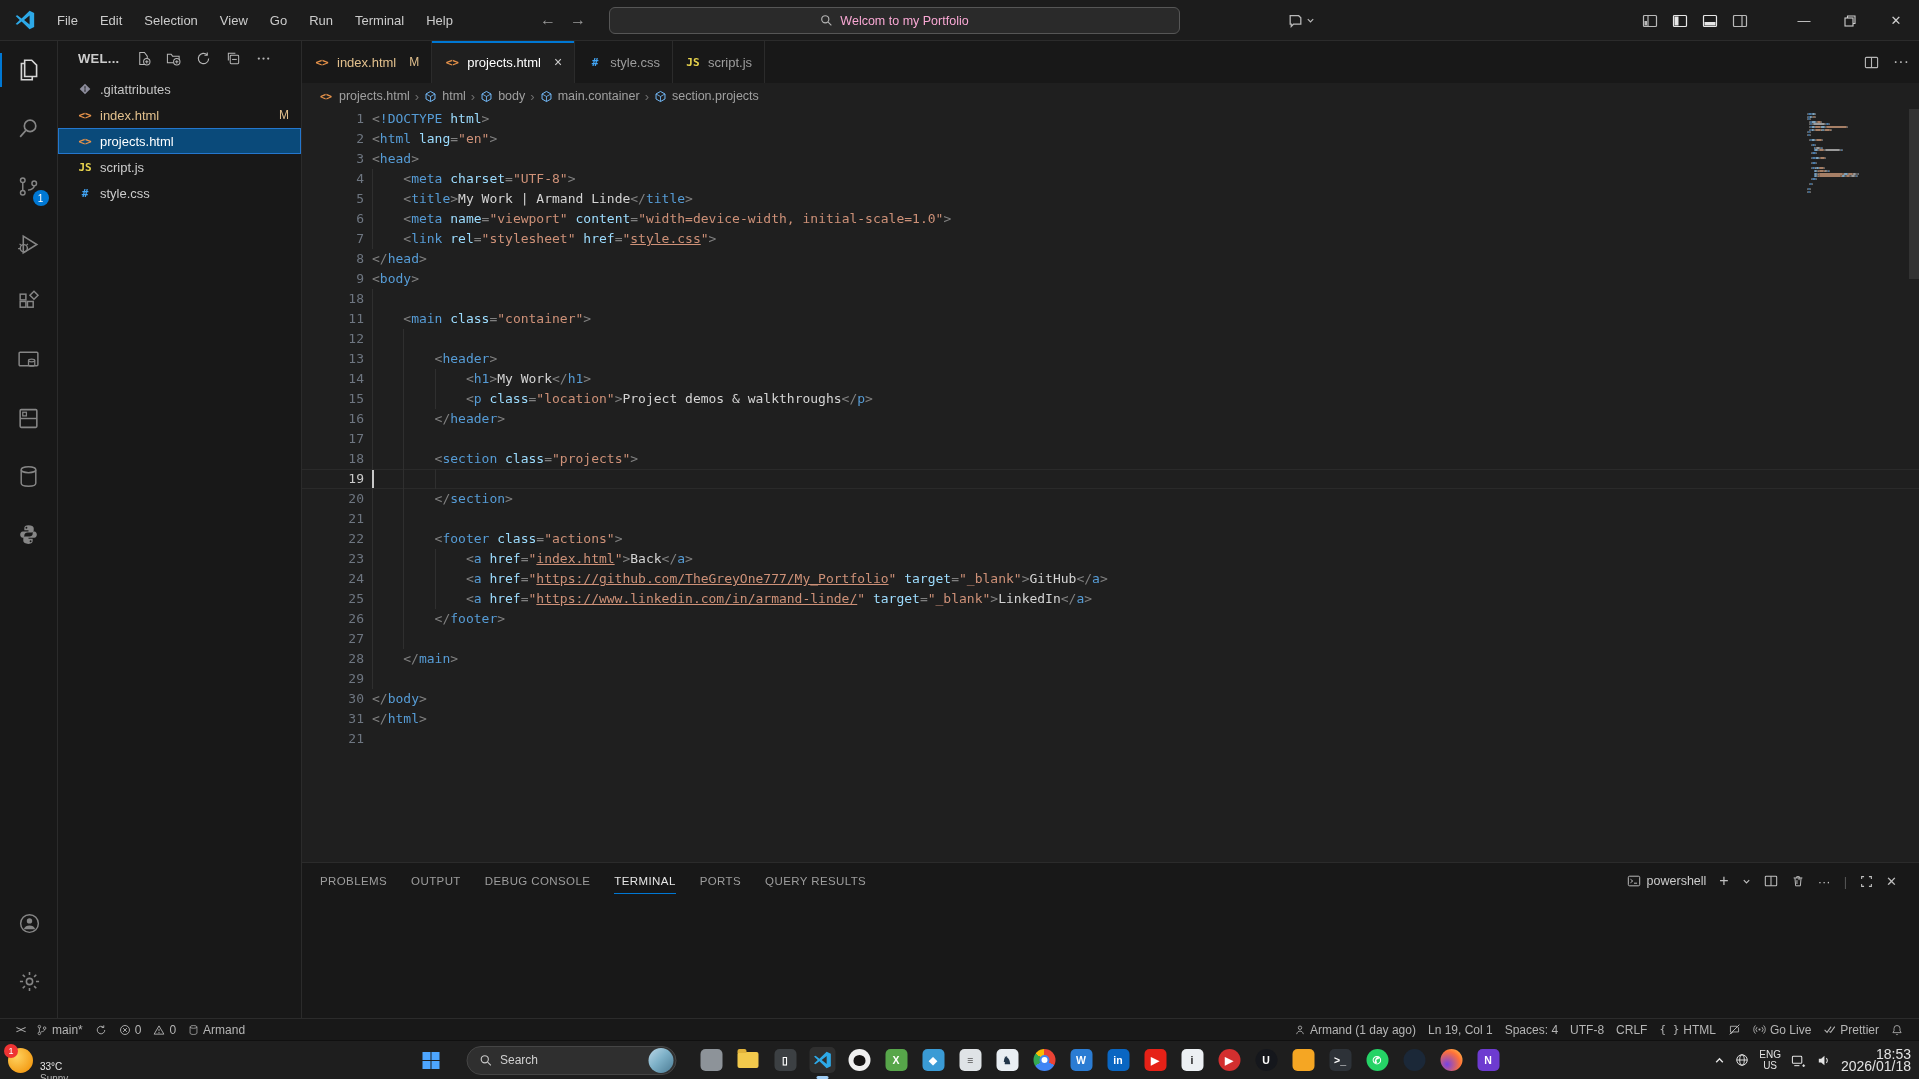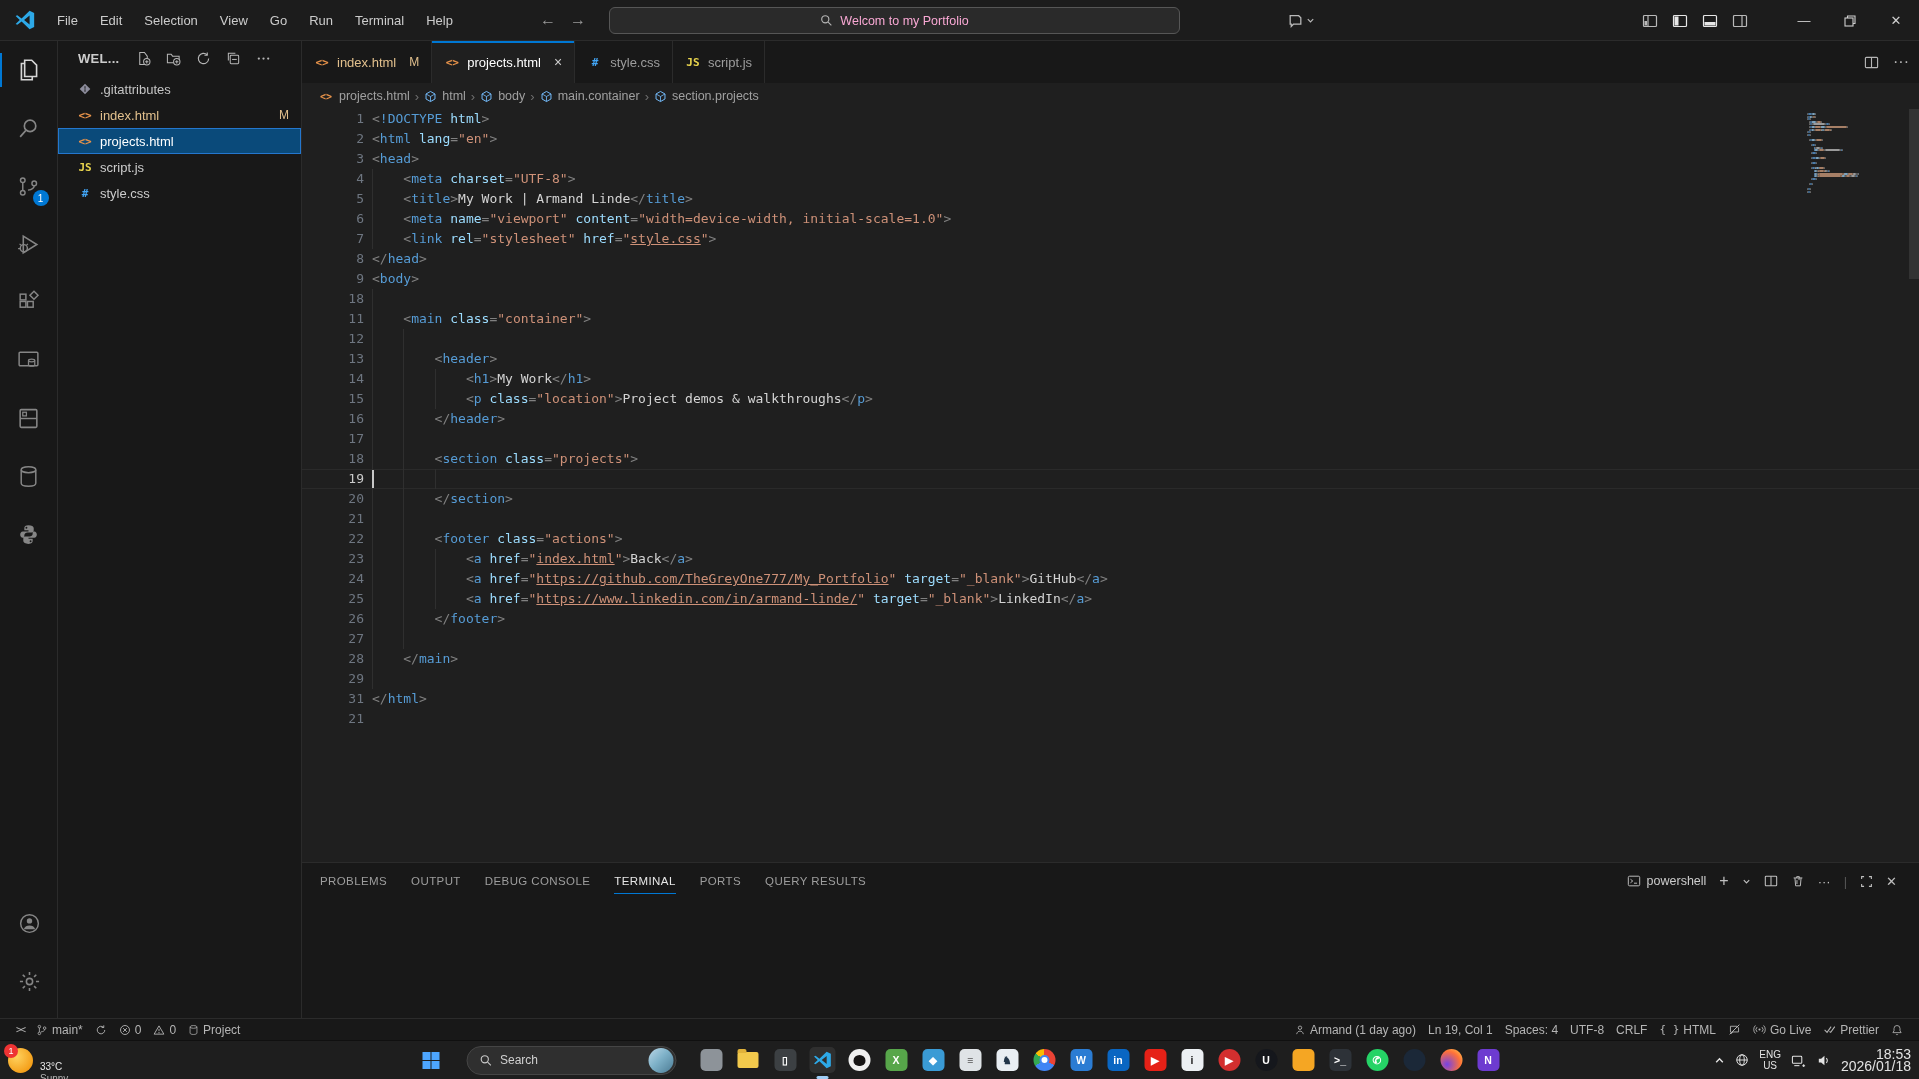--- a/index.html
+++ b/index.html
@@ -551,20 +551,24 @@
           </div>
           <div class="cl">
             <div class="ln">28</div>
             <div class="lc"><span class="ig"></span><span class="tk-p">&lt;/</span><span class="tk-t">main</span><span class="tk-p">&gt;</span></div>
           </div>
           <div class="cl">
             <div class="ln">29</div>
             <div class="lc"><span class="ig"></span></div>
           </div>
           <div class="cl">
+            <div class="ln">30</div>
+            <div class="lc"><span class="tk-p">&lt;/</span><span class="tk-t">body</span><span class="tk-p">&gt;</span></div>
+          </div>
+          <div class="cl">
             <div class="ln">31</div>
             <div class="lc"><span class="tk-p">&lt;/</span><span class="tk-t">html</span><span class="tk-p">&gt;</span></div>
           </div>
           <div class="cl">
             <div class="ln">21</div>
             <div class="lc"></div>
           </div>
         </div>
       <div class="minimap" id="minimap">
           <div class="mm-line">
@@ -926,21 +930,21 @@
         </span>
         <span>0</span>
       </div>
       <div class="st-item">
         <span style="display:flex">
           <svg width="11" height="12" viewBox="0 0 16 16">
             <ellipse cx="8" cy="3.5" rx="5" ry="2" fill="none" stroke="currentColor" stroke-width="1.1"></ellipse>
             <path d="M3 3.5v9c0 1.1 2.2 2 5 2s5-.9 5-2v-9" fill="none" stroke="currentColor" stroke-width="1.1"></path>
           </svg>
         </span>
-        <span>Project</span>
+        <span>Armand</span>
       </div>
     </div>
   <div class="st-right" id="st-right">
       <div class="st-item">
         <span style="display:flex">
           <svg width="12" height="12" viewBox="0 0 16 16">
             <circle cx="8" cy="5" r="2.3" fill="none" stroke="currentColor" stroke-width="1.1"></circle>
             <path d="M3.5 13.5c.8-3 2.5-4 4.5-4s3.7 1 4.5 4" fill="none" stroke="currentColor" stroke-width="1.1"></path>
           </svg>
         </span>

